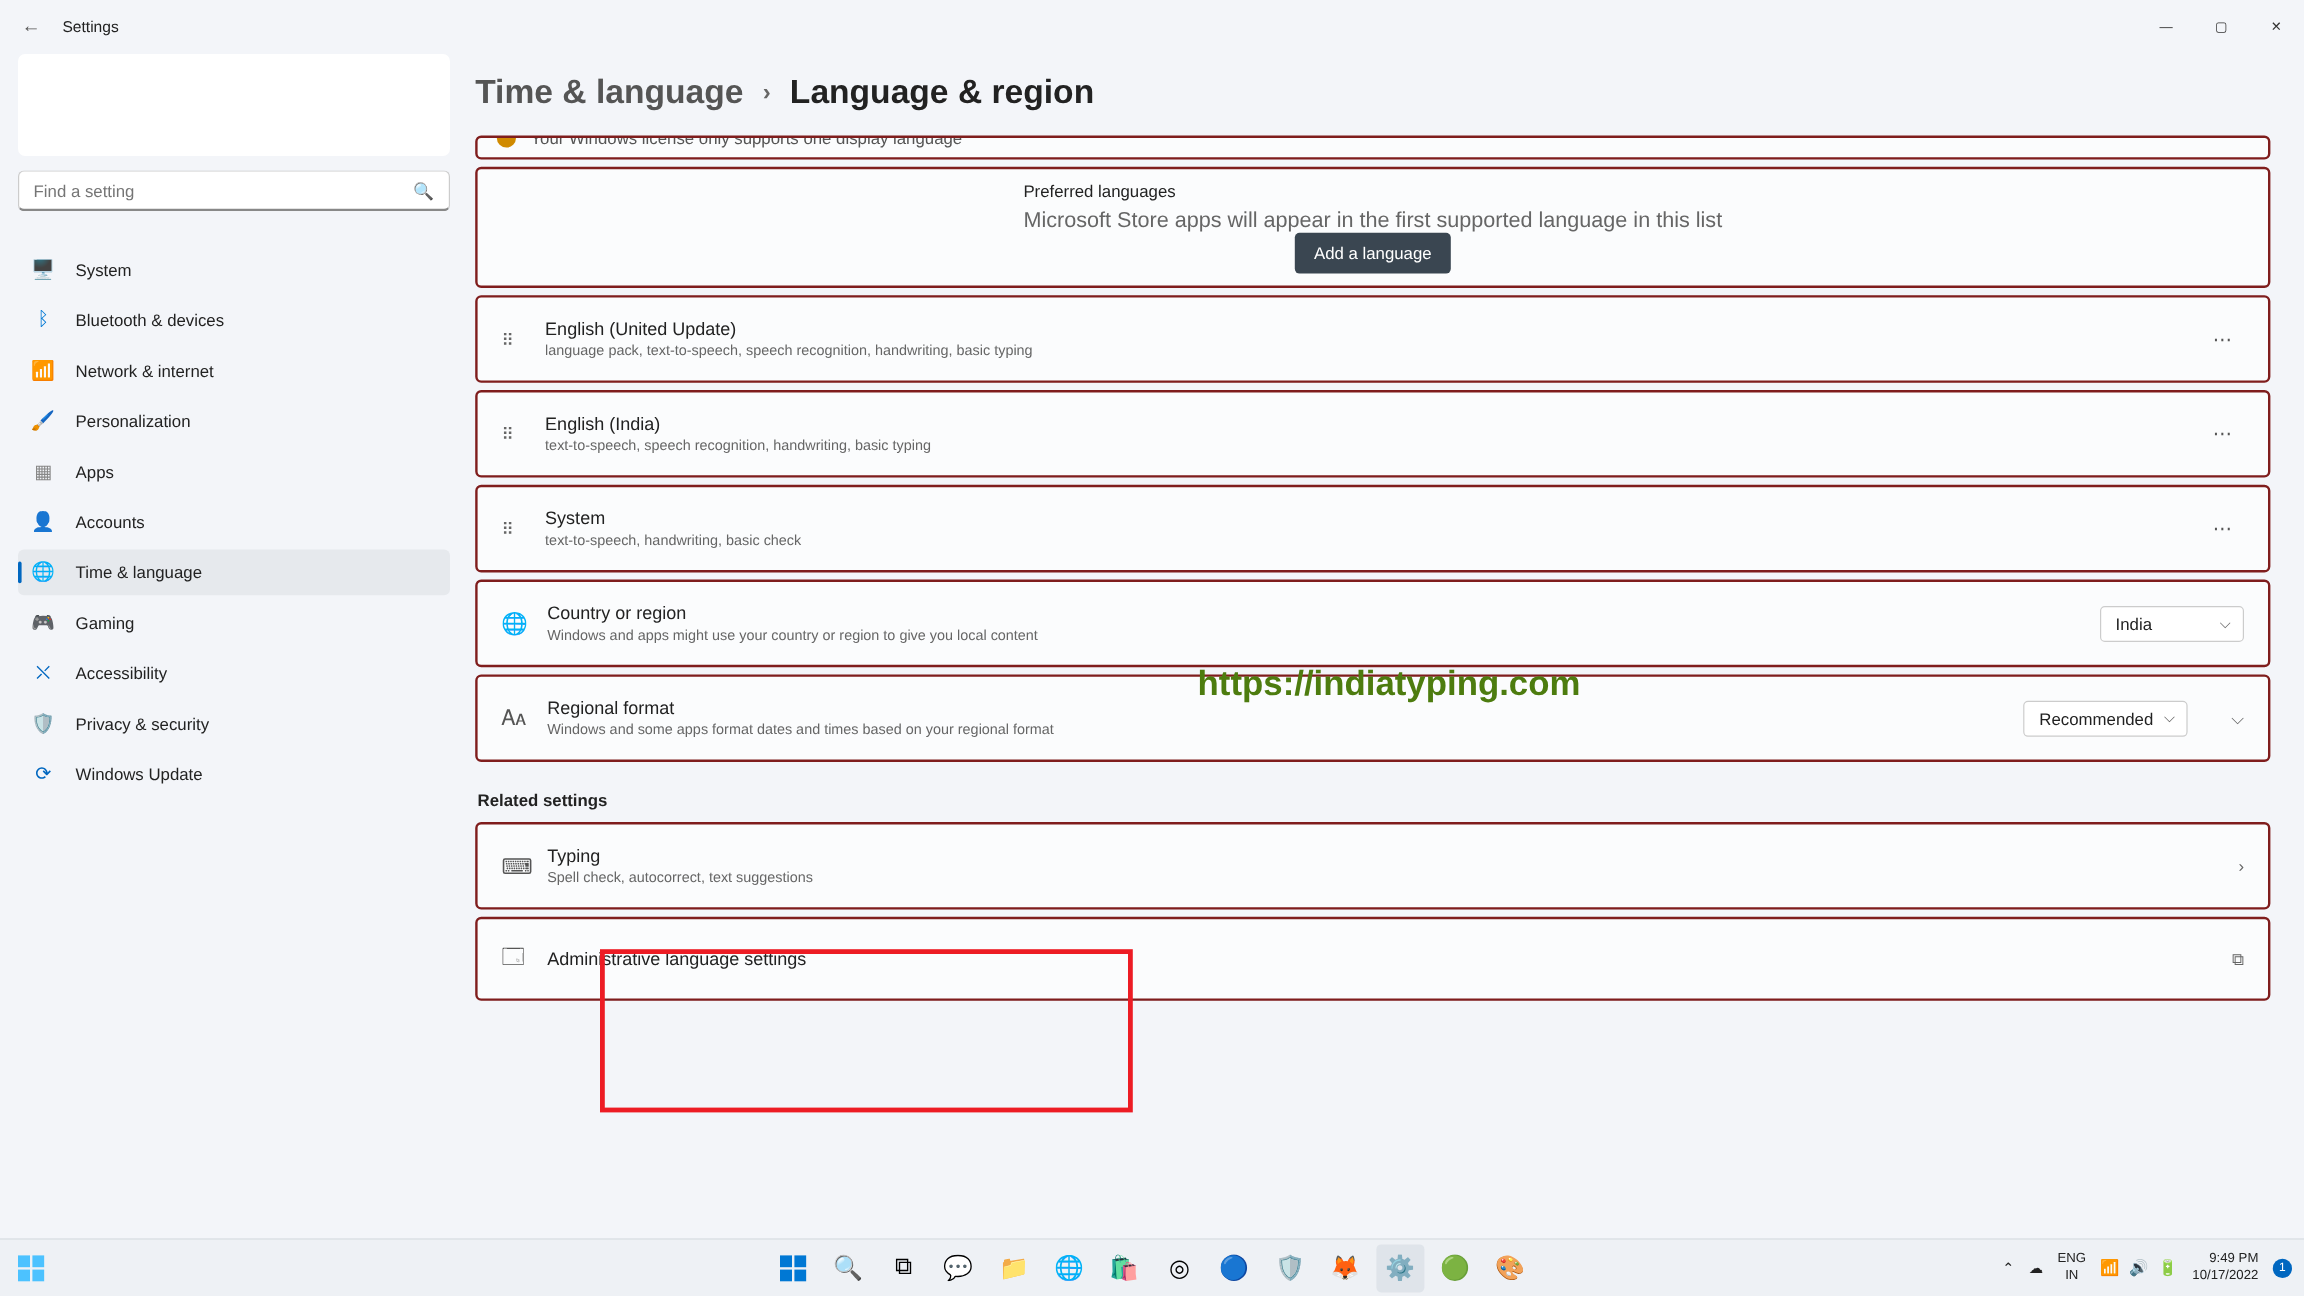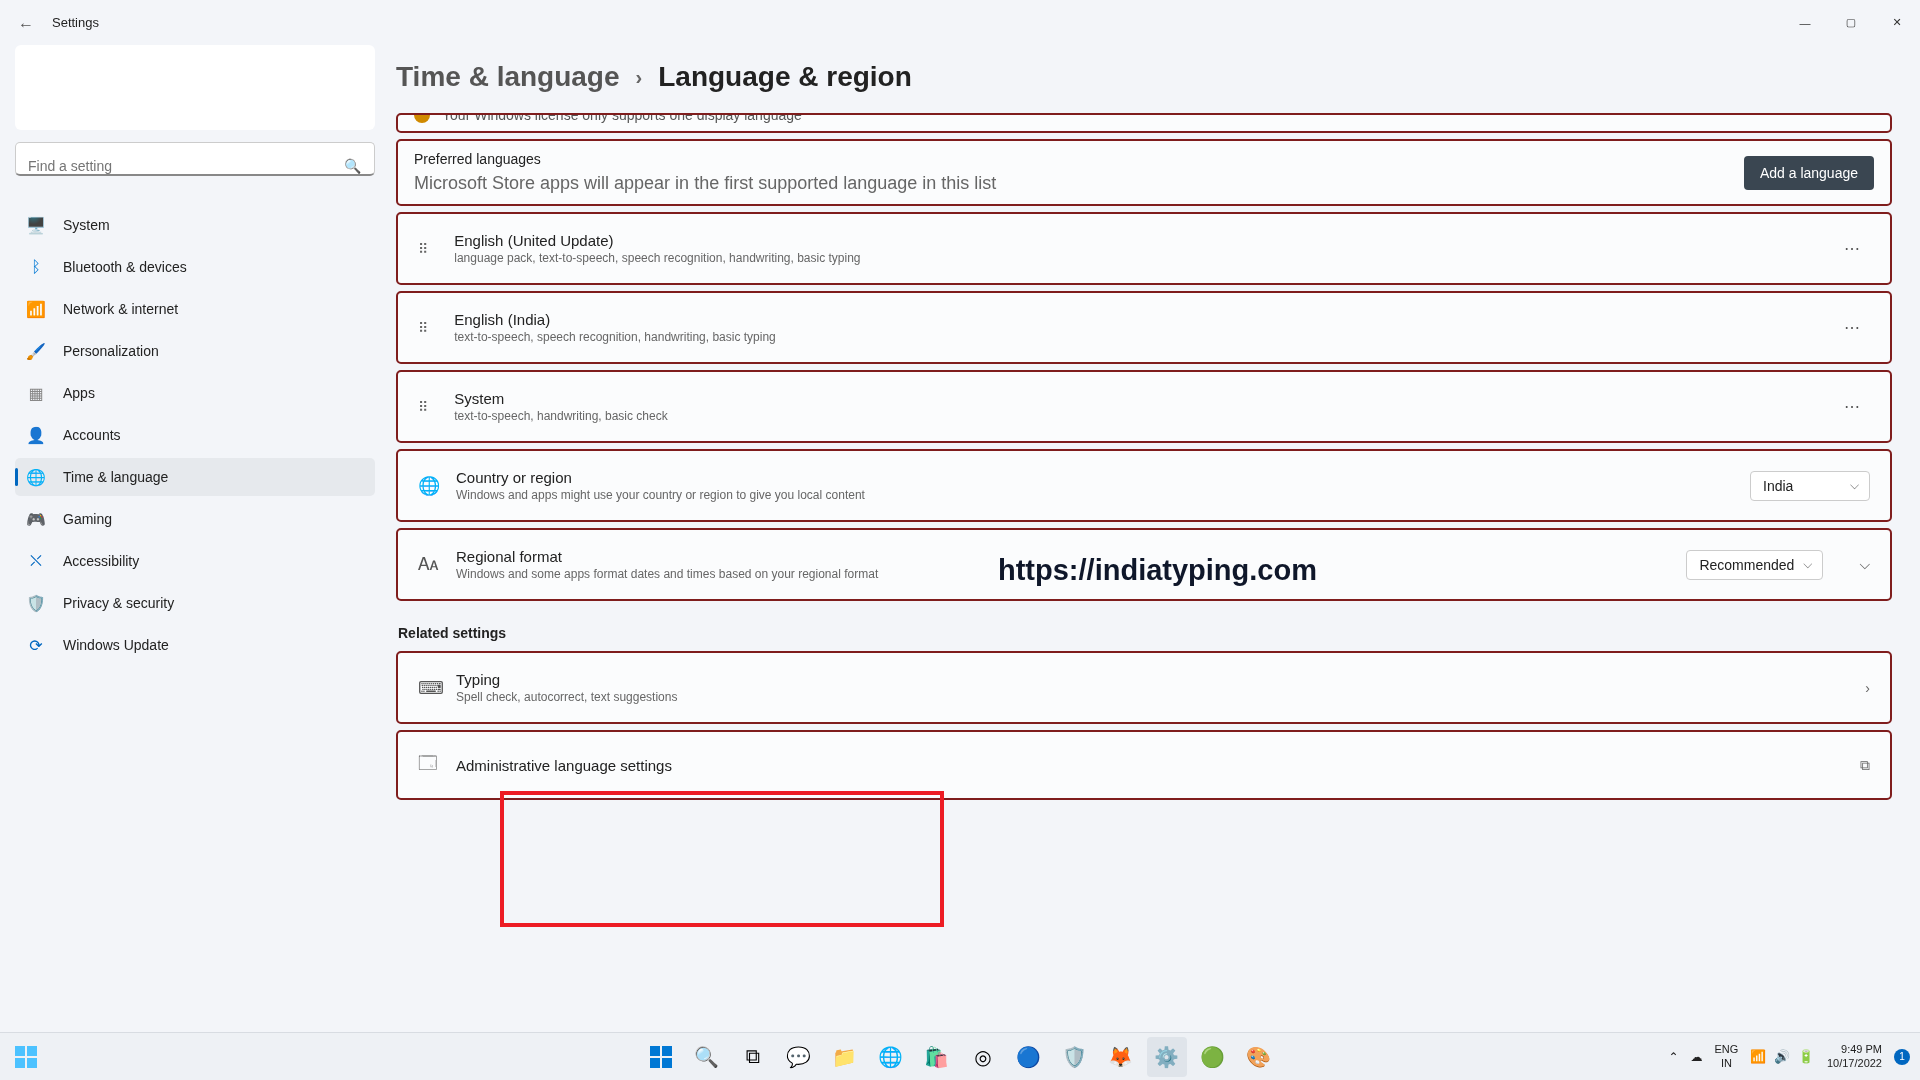--- a/index.html
+++ b/index.html
@@ -9,39 +9,39 @@
 .title-bar { height: 45px; display: flex; align-items: center; justify-content: space-between; padding: 0 0 0 18px; }
 .title-left { display: flex; align-items: center; gap: 18px; }
 .back-btn { color: #555; font-size: 16px; }
 .app-title { font-size: 13px; color: #222; }
 .win-controls { display: flex; }
 .win-control { width: 46px; height: 32px; display: flex; align-items: center; justify-content: center; color: #333; font-size: 11px; }
 
 
 .sidebar { position: absolute; left: 0; top: 45px; width: 390px; height: calc(100% - 90px); padding: 0 15px; }
 .user-card { background: #fff; border-radius: 6px; height: 85px; margin-bottom: 12px; }
-.search-box { background: #fff; border: 1px solid #ccc; border-bottom: 2px solid #888; border-radius: 5px; height: 34px; display: flex; align-items: flex-end; padding: 0 12px; margin-bottom: 28px; }
+.search-box { background: #fff; border: 1px solid #ccc; border-bottom: 2px solid #888; border-radius: 5px; height: 34px; display: flex; align-items: center; padding: 0 12px; margin-bottom: 28px; }
 .search-box input { border: none; flex: 1; font-size: 14px; outline: none; background: transparent; }
 .search-icon { color: #555; font-size: 14px; }
 .nav-list { display: flex; flex-direction: column; gap: 0; }
 .nav-item { display: flex; align-items: center; gap: 18px; height: 38px; padding: 0 12px; border-radius: 5px; font-size: 14px; color: #222; margin: 2px 0; position: relative; }
 .nav-item.active { background: #e6e9ed; }
 .nav-item.active::before { content: ""; position: absolute; left: 0; top: 10px; bottom: 10px; width: 3px; background: #0067c0; border-radius: 2px; }
 .nav-icon { width: 18px; height: 18px; display: flex; align-items: center; justify-content: center; font-size: 16px; }
 
 
 .content { position: absolute; left: 390px; top: 45px; right: 0; bottom: 45px; overflow-y: auto; padding: 16px 28px 0 6px; }
 .breadcrumbs { font-size: 28px; font-weight: 600; color: #222; margin-bottom: 20px; display: flex; align-items: center; gap: 16px; }
 .bc-parent { color: #555; }
 .bc-chevron { color: #666; font-size: 20px; }
 
 .warning-strip { background: #fdf4da; border: 1px solid #e8dca5; border-radius: 5px; padding: 4px 16px 8px; color: #555; font-size: 14px; margin-bottom: 18px; overflow: hidden; height: 20px; display: flex; align-items: flex-end; }
 .warning-icon { width: 16px; height: 16px; background: #d08a00; border-radius: 50%; margin-right: 12px; flex-shrink: 0; }
 
-.section-header-row { display: flex; justify-content: space-between; align-items: center; padding: 10px 16px; }
+.section-header-row { display: flex; justify-content: space-between; align-items: center; padding: 10px 16px; flex-direction: column; }
 .section-title-block .section-title { font-size: 14px; color: #222; font-weight: 400; }
 .section-title-block .section-desc { font-size: 18px; color: #666; margin-top: 6px; }
 .add-lang-btn { background: #3a4651; color: #fff; border: none; border-radius: 4px; padding: 9px 16px; font-size: 14px; }
 
 .card { background: #fbfcfd; border: 2px solid #7f1d1d; border-radius: 5px; margin-bottom: 6px; }
 .lang-row { display: flex; align-items: center; padding: 18px 20px; }
 .drag-icon { color: #666; font-size: 14px; margin-right: 24px; letter-spacing: 2px; }
 .lang-info { flex: 1; }
 .lang-name { font-size: 15px; color: #222; }
 .lang-feats { font-size: 12px; color: #666; margin-top: 2px; }
@@ -50,21 +50,21 @@
 .section-label { font-size: 14px; font-weight: 600; color: #222; margin: 24px 2px 10px; }
 
 .region-row { display: flex; align-items: center; padding: 18px 20px; gap: 20px; }
 .region-row .icon { color: #555; font-size: 18px; width: 18px; }
 .dropdown { background: #fff; border: 1px solid #ccc; border-radius: 4px; padding: 6px 28px 6px 12px; font-size: 14px; color: #222; position: relative; min-width: 120px; }
 .dropdown::after { content: "⌵"; position: absolute; right: 10px; top: 6px; color: #666; font-size: 12px; }
 .expand-chevron { color: #666; margin-left: 16px; font-size: 14px; }
 
 .highlight-box { border: 4px solid #ed1c24; position: absolute; pointer-events: none; }
 
-.watermark { position: absolute; color: #0f172a; font-size: 29px; font-weight: bold; top: 554px; left: 998px; }
+.watermark { position: absolute; color: #4d7c0f; font-size: 29px; font-weight: bold; top: 554px; left: 998px; }
 
 
 .taskbar { position: absolute; bottom: 0; left: 0; right: 0; height: 48px; background: #eef1f5; border-top: 1px solid #d8dce2; display: flex; align-items: center; }
 .tb-widgets { width: 40px; margin-left: 6px; display: flex; align-items: center; justify-content: center; }
 .tb-center { position: absolute; left: 50%; transform: translateX(-50%); display: flex; gap: 6px; }
 .tb-icon { width: 40px; height: 40px; border-radius: 4px; display: flex; align-items: center; justify-content: center; font-size: 20px; }
 .tb-icon.active { background: #dfe4ea; }
 .tb-right { position: absolute; right: 10px; display: flex; align-items: center; gap: 12px; font-size: 12px; color: #222; }
 .tb-lang { text-align: center; line-height: 1.2; font-size: 11px; }
 .tb-clock { text-align: right; line-height: 1.2; font-size: 11px; }

